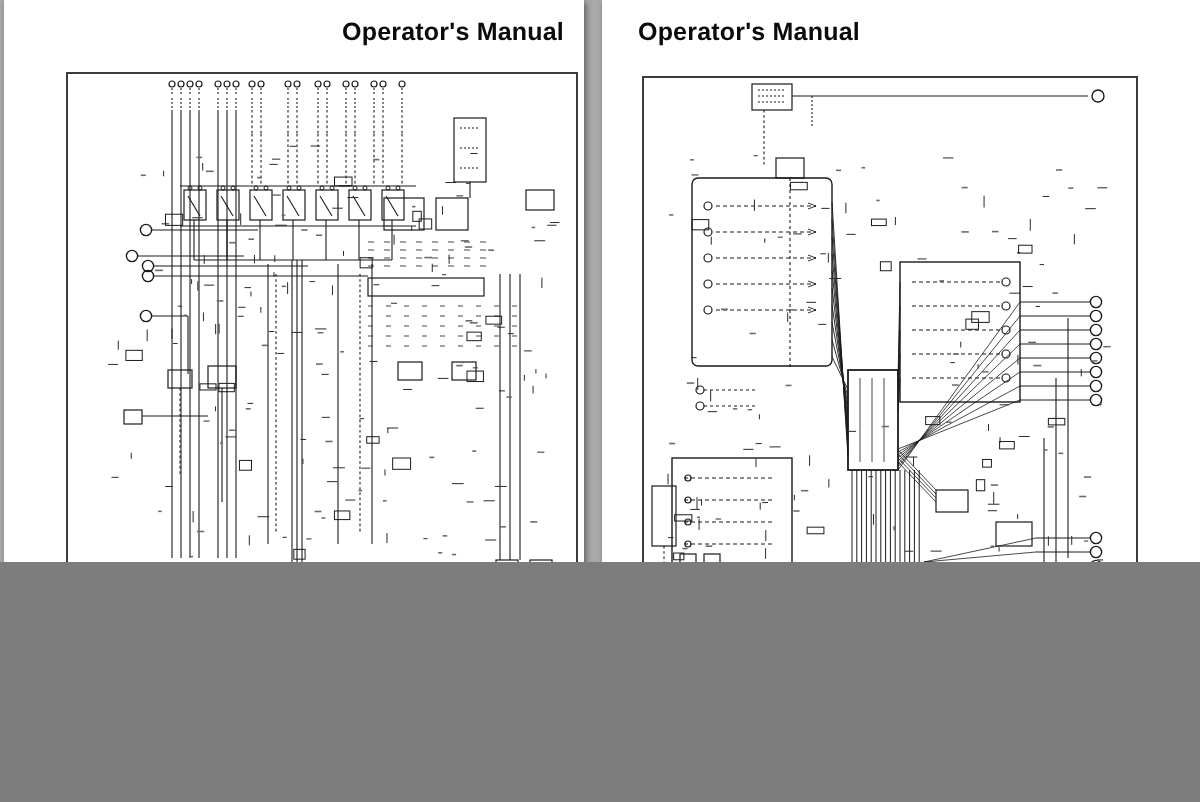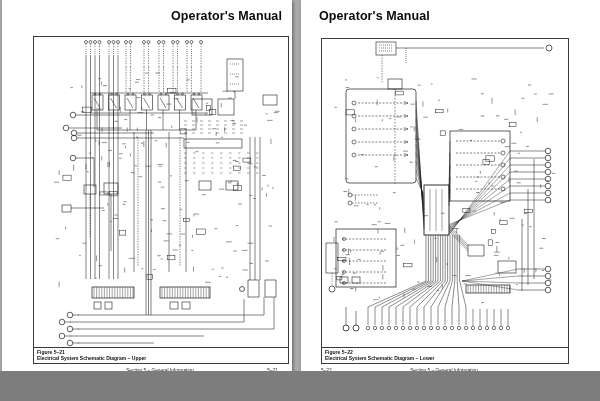--- a/index.html
+++ b/index.html
@@ -1,16 +1,16 @@
 <!DOCTYPE html>
 <html><head>
 <meta charset="utf-8">
 <style>
   html,body{margin:0;padding:0;background:#7d7d7d;}
-  #viewer{position:relative;width:600px;height:371px;overflow:hidden;
+  #viewer{position:relative;width:600px;height:281px;overflow:hidden;
     background:#a9a9a9;font-family:"Liberation Sans","DejaVu Sans",sans-serif;}
   .page{position:absolute;top:0;background:#ffffff;box-shadow:1px 1px 3px rgba(0,0,0,.45);}
   .page-left{left:2px;width:290px;height:379px;}
   .page-right{left:301px;width:310px;height:379px;}
   .hdr{position:absolute;top:9px;font-weight:bold;font-size:12.5px;color:#0b0b0b;letter-spacing:.1px;white-space:nowrap;}
   .hdr-r{right:10px;}
   .hdr-l{left:18px;}
   .figbox{position:absolute;border:1px solid #3c3c3c;background:#fff;}
   .figbox svg{display:block;}
   .cap{border-top:1px solid #3c3c3c;padding:1px 0 0 3px;}

